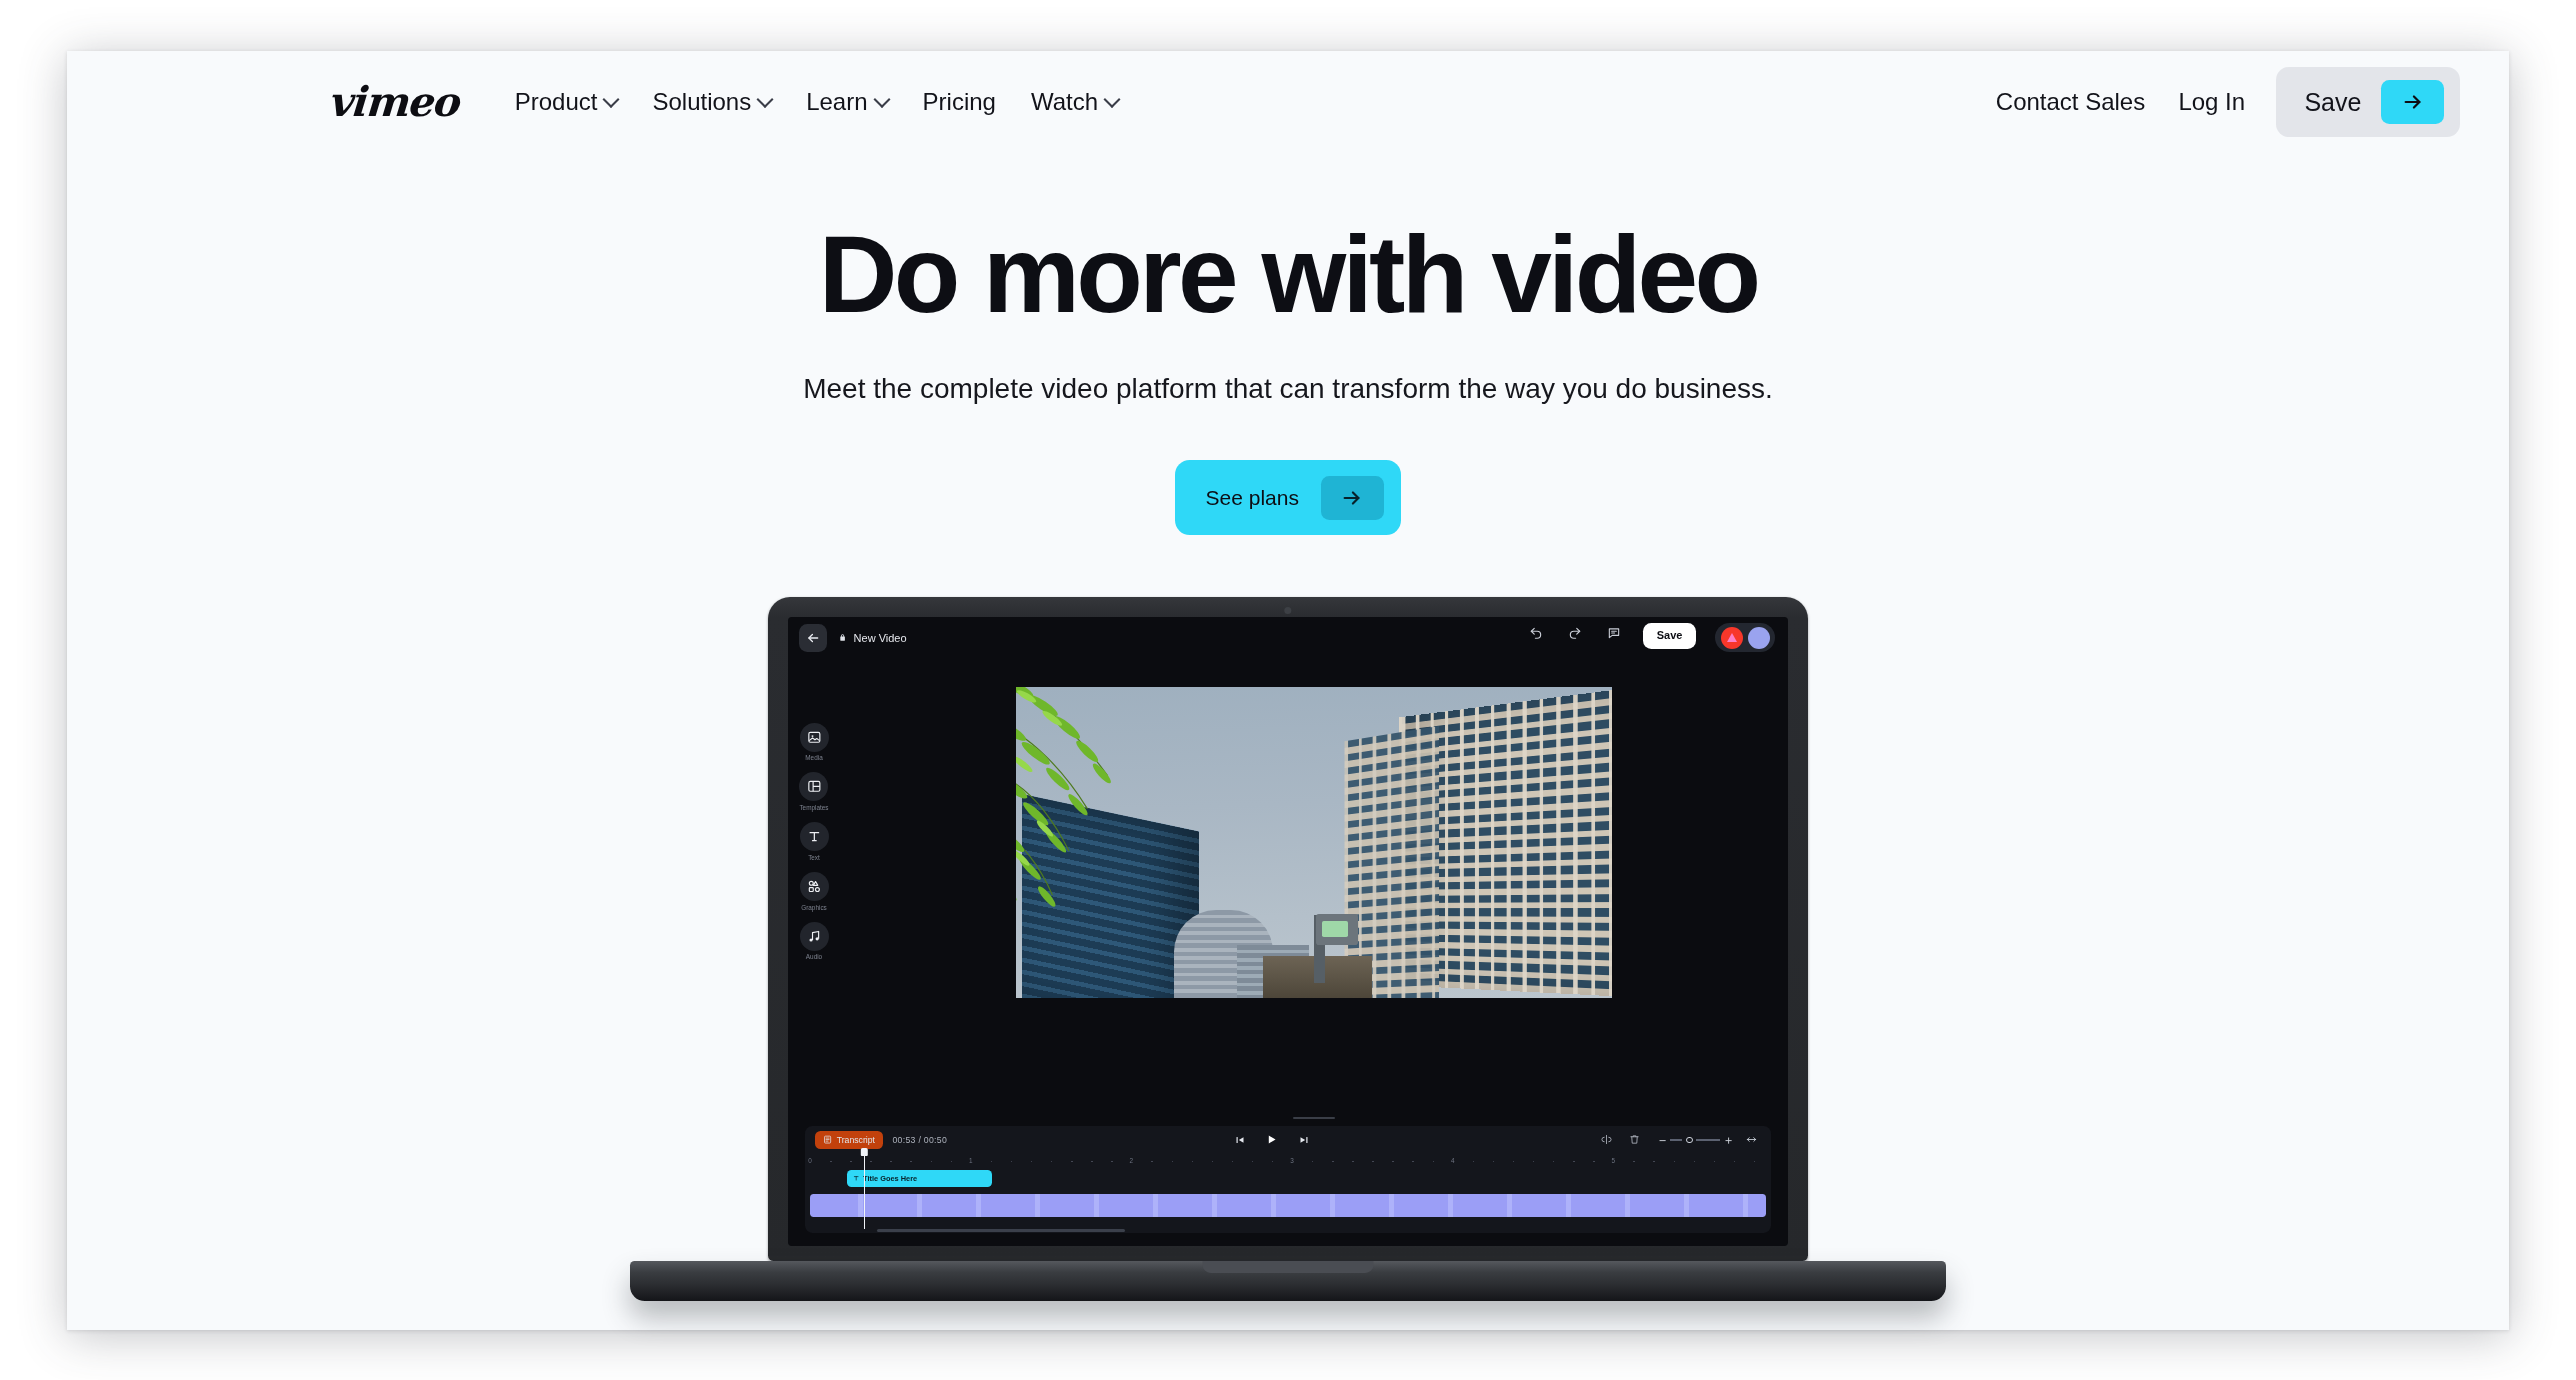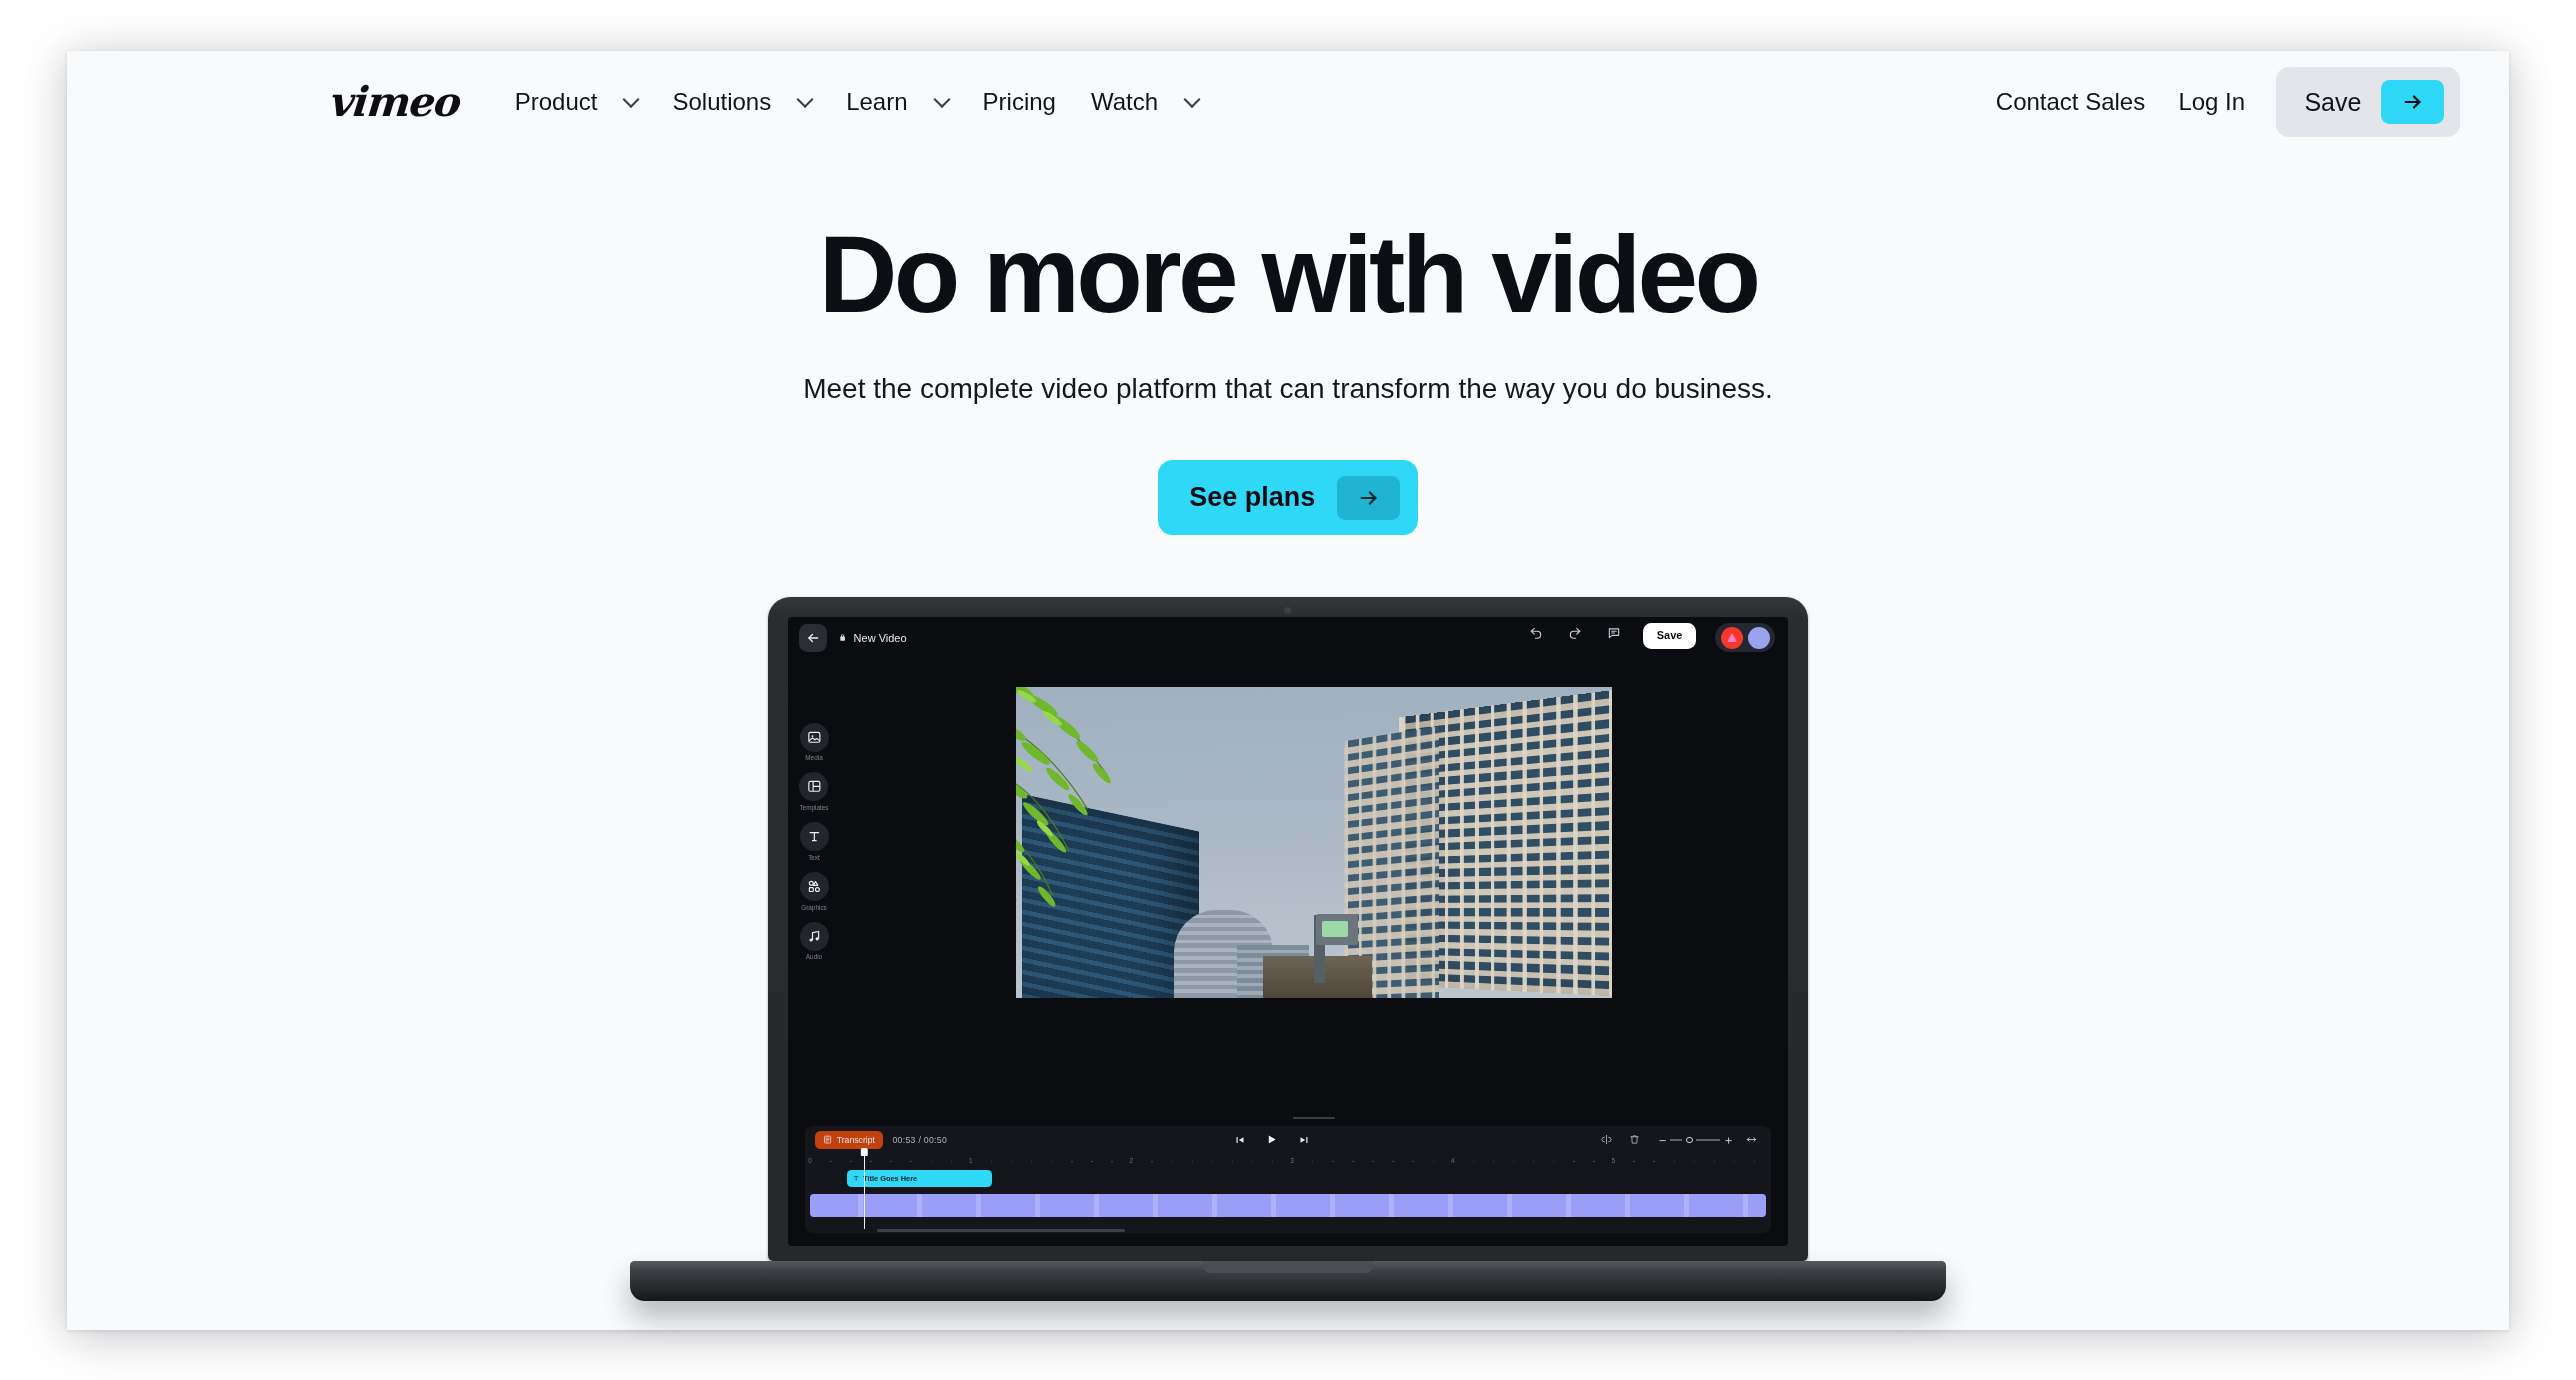--- a/index.html
+++ b/index.html
@@ -53,21 +53,21 @@
     color: #0d0d12;
     letter-spacing: -1.4px;
     transform: skewX(-6deg);
     margin-right: 37px;
     line-height: 1;
   }
 
   .nav-item {
     display: flex;
     align-items: center;
-    gap: 28px;
+    gap: 8px;
     font-size: 24px;
     color: #12131a;
     font-weight: 400;
     padding: 9.2px 17.5px;
     cursor: pointer;
     white-space: nowrap;
   }
 
   .chev {
     display: inline-block;
@@ -156,23 +156,23 @@
     display: flex;
     align-items: center;
     gap: 22px;
     border-radius: 14.7px;
     padding: 15.6px 17.5px 15.6px 31px;
     cursor: pointer;
   }
   .cta-primary { background: #2fd8f7; }
   .cta-secondary { background: #e3e5ea; }
   .cta-label {
-    font-size: 27px;
+    font-size: 21px;
     color: #0d0e14;
-    font-weight: 700;
+    font-weight: 400;
     white-space: nowrap;
   }
 
   
   .laptop {
     position: absolute;
     left: 50%;
     transform: translateX(-50%);
     top: 546px;
     width: 1040px;

